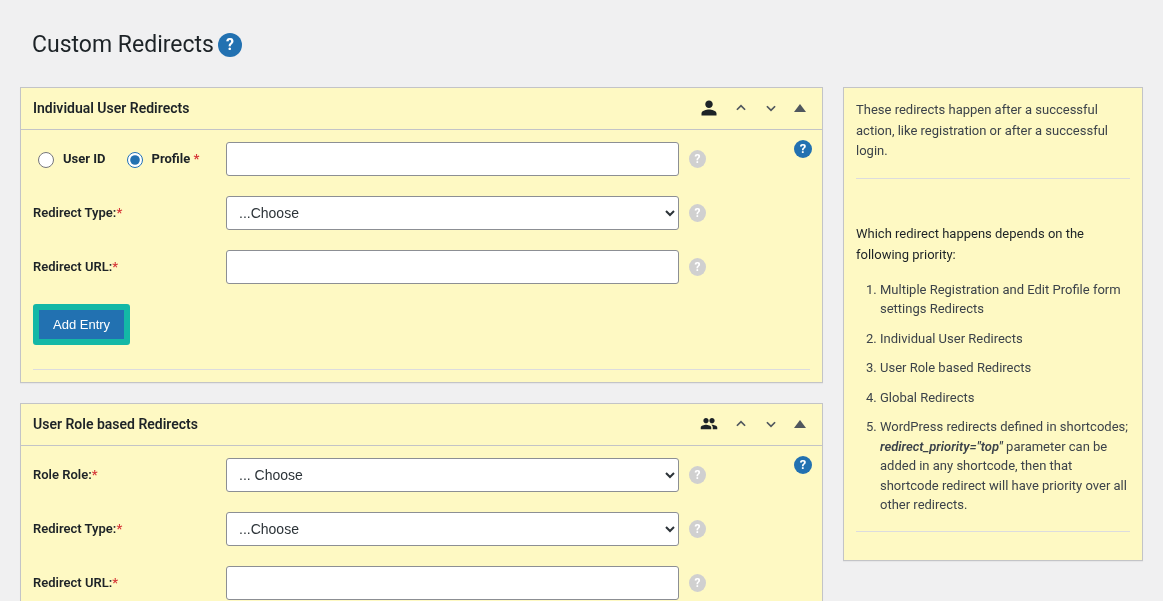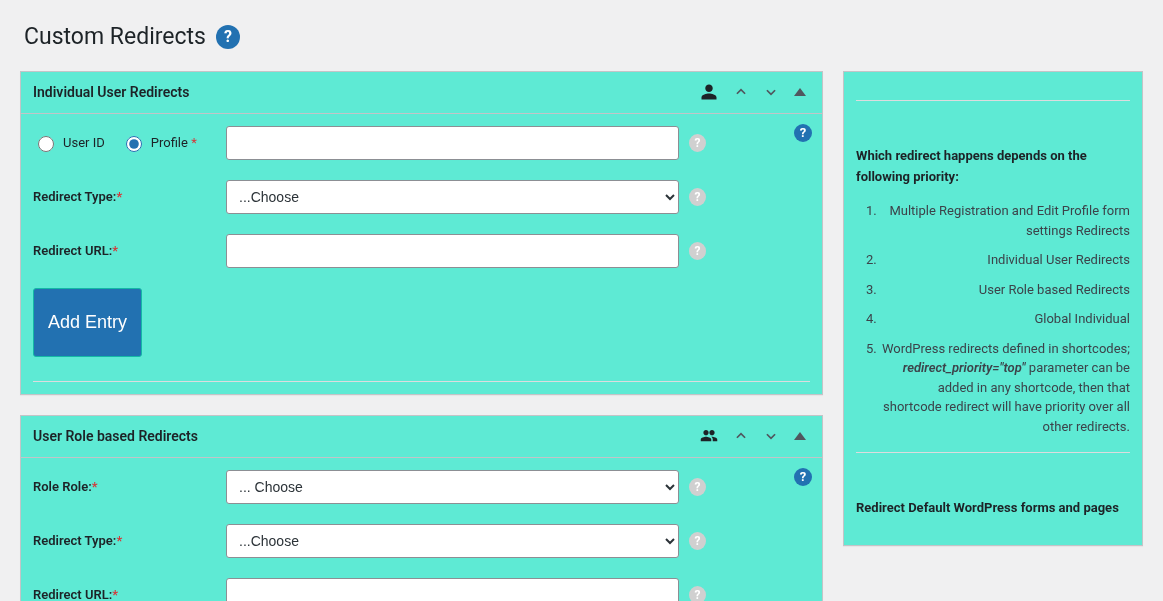--- a/index.html
+++ b/index.html
@@ -10,27 +10,27 @@
     font-family: -apple-system, BlinkMacSystemFont, "Segoe UI", Roboto, sans-serif;
     font-size: 13px;
     color: #1d2327;
   }
   .wrap {
     padding: 0 20px 20px 20px;
   }
   h1 {
     font-size: 23px;
     font-weight: 400;
-    margin: 4px;
+    margin: 12px;
     padding: 18px 0 15px 0;
     color: #1d2327;
     line-height: 1.3;
     display: flex;
     align-items: center;
-    gap: 10px;
+    gap: 4px;
   }
   .help-circle {
     display: inline-flex;
     align-items: center;
     justify-content: center;
     width: 24px;
     height: 24px;
     border-radius: 50%;
     background: #2271b1;
     color: #fff;
@@ -51,21 +51,21 @@
     font-size: 12px;
   }
   .layout {
     display: flex;
     gap: 20px;
     align-items: flex-start;
   }
   .main-col { flex: 1; min-width: 0; }
   .side-col { width: 300px; flex-shrink: 0; }
   .postbox {
-    background: #5eead4;
+    background: #fef9c3;
     border: 1px solid #c3c4c7;
     box-shadow: 0 1px 1px rgba(0,0,0,.04);
     margin-bottom: 20px;
   }
   .postbox-header {
     display: flex;
     align-items: center;
     justify-content: space-between;
     border-bottom: 1px solid #c3c4c7;
     padding: 0 12px;
@@ -139,46 +139,46 @@
     display: flex;
     align-items: center;
     gap: 6px;
   }
   input[type=radio] {
     width: 16px;
     height: 16px;
     accent-color: #2271b1;
   }
   .radio-label {
-    font-weight: 400;
+    font-weight: 700;
     font-size: 13px;
     margin-right: 10px;
   }
   .btn-primary {
     background: #2271b1;
-    border: 1px solid #14b8a6;
+    border: 6px solid #14b8a6;
     color: #fff;
-    padding: 23px 14px;
-    font-size: 18px;
+    padding: 7px 14px;
+    font-size: 13px;
     border-radius: 3px;
     cursor: pointer;
   }
   .divider {
     border-top: 1px solid #dcdcde;
     margin-top: 24px;
   }
   .side-text {
     font-size: 13px;
     color: #3c434a;
     line-height: 1.6;
     margin: 0 0 14px 0;
   }
-  .side-text.strong { font-weight: 700; color: #1d2327; margin-top: 45px; }
+  .side-text.strong { font-weight: 400; color: #1d2327; margin-top: 45px; }
   hr { border: none; border-top: 1px solid #dcdcde; margin: 16px 0; }
-  ol { margin: 0 0 14px 0; padding-left: 24px; text-align: right; }
+  ol { margin: 0 0 14px 0; padding-left: 24px; }
   ol li { margin-bottom: 10px; line-height: 1.5; color: #3c434a; }
   .em { font-style: italic; font-weight: 600; }
   .user-svg { width:18px; height:18px; fill:#1d2327; }
 </style>
 </head>
 <body>
 
 <div class="wrap">
   <h1>
     <span>Custom Redirects</span>
@@ -308,29 +308,29 @@
             </div>
           </div>
         </div>
       </div>
 
     </div>
 
     <div class="side-col">
       <div class="postbox">
         <div class="postbox-inside">
+          <p class="side-text">These redirects happen after a successful action, like registration or after a successful login.</p>
           <hr>
           <p class="side-text strong">Which redirect happens depends on the following priority:</p>
           <ol>
             <li>Multiple Registration and Edit Profile form settings Redirects</li>
             <li>Individual User Redirects</li>
             <li>User Role based Redirects</li>
-            <li>Global Individual</li>
+            <li>Global Redirects</li>
             <li><span>WordPress redirects defined in shortcodes; </span><span class="em">redirect_priority="top"</span><span> parameter can be added in any shortcode, then that shortcode redirect will have priority over all other redirects.</span></li>
           </ol>
           <hr>
-          <p class="side-text strong">Redirect Default WordPress forms and pages</p>
         </div>
       </div>
     </div>
 
   </div>
 </div>
 
 </body></html>

